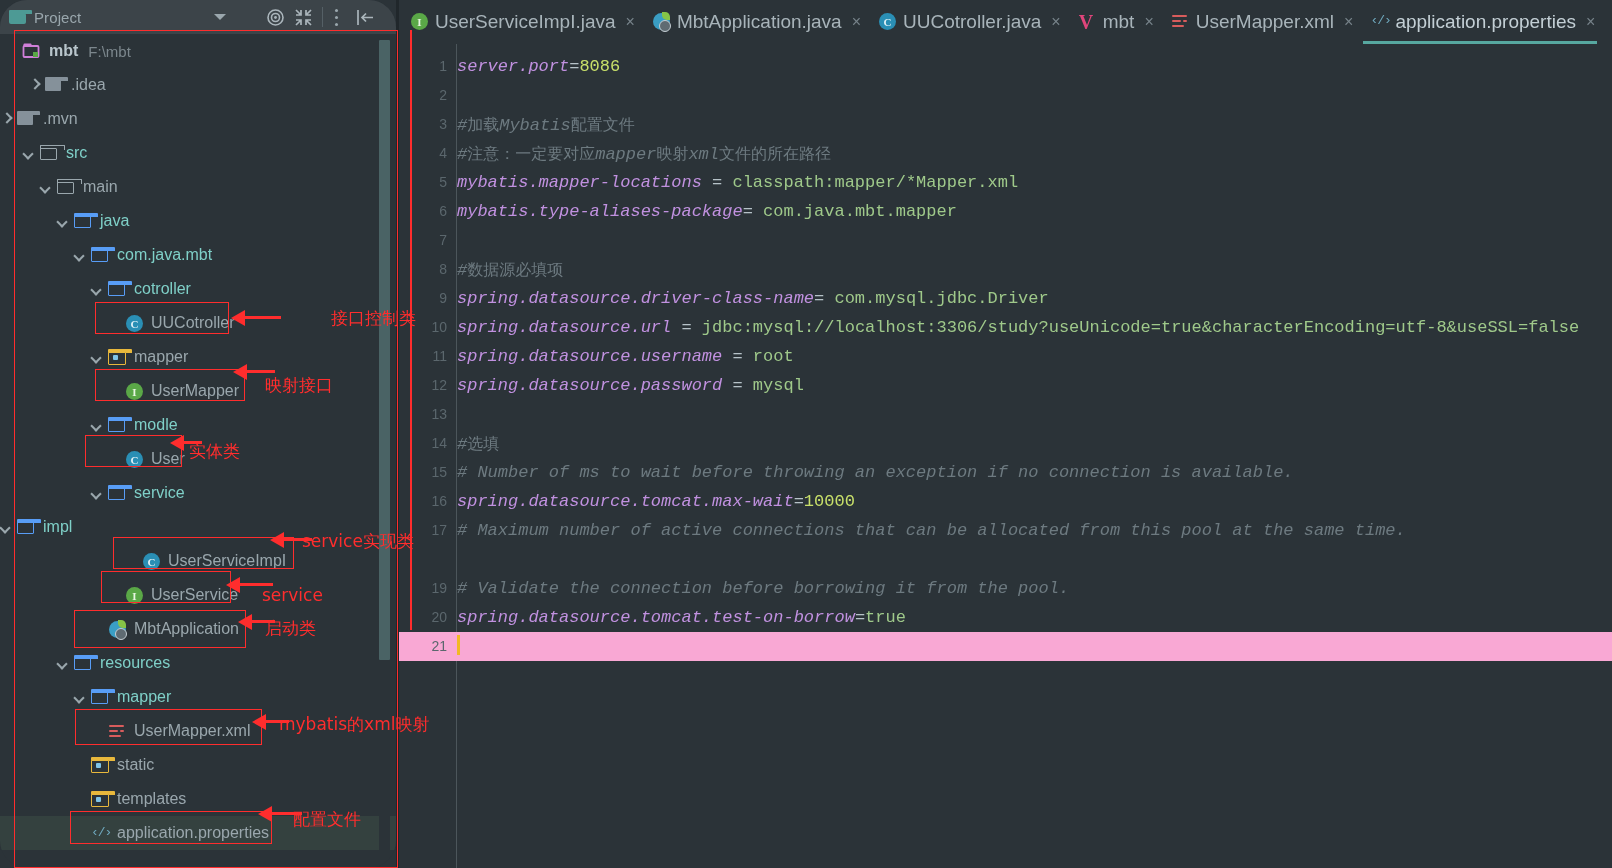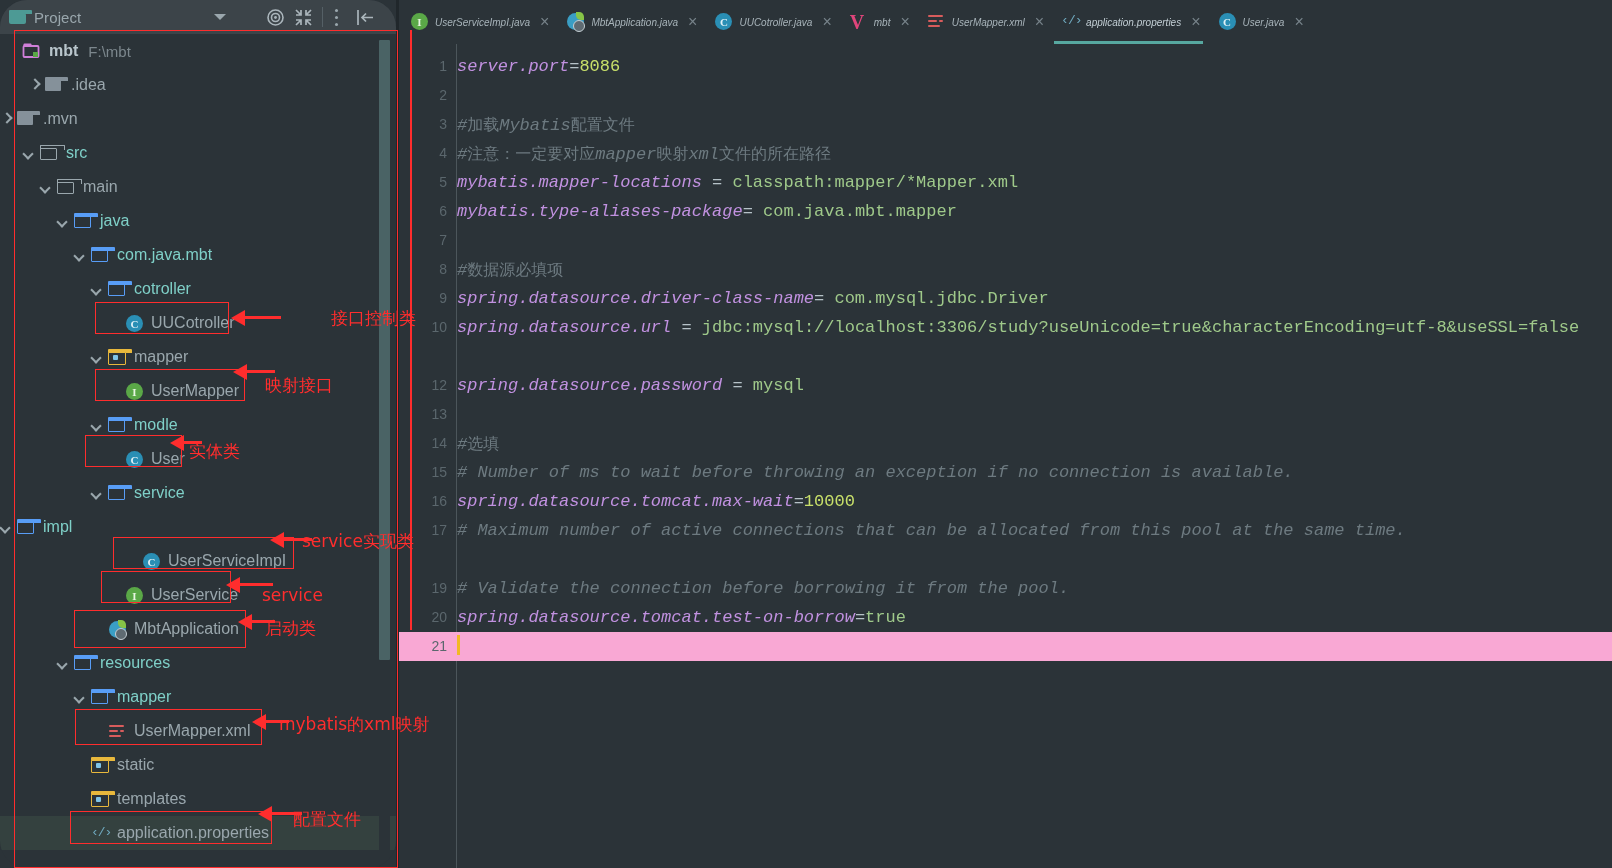--- a/index.html
+++ b/index.html
@@ -174,21 +174,21 @@
   
   #tabbar {
     position:absolute; left:399px; top:0; width:1213px; height:44px;
     background:#2b3338; overflow:hidden; white-space:nowrap;
   }
   .tab {
     display:inline-flex; align-items:center; height:44px;
     padding: 0 6px 0 10px; position:relative; vertical-align:top;
   }
   .tab .t-ico { width:20px; height:20px; position:relative; flex:none; margin-right:6px; }
-  .tab .t-lbl { font-size:10px; color:#a8b4ba;font-style:italic; }
+  .tab .t-lbl { font-size:19px; color:#a8b4ba; }
   .tab.active .t-lbl { color:#c3cfd5; }
   .tab .t-close {
     margin-left:10px; color:#77838a; font-size:16px; line-height:1;
     font-family:"Liberation Sans", sans-serif;
   }
   .tab.active::after {
     content:""; position:absolute; left:4px; right:4px; bottom:0;
     height:3px; background:#57a8a0;
   }
   .vmark {
@@ -554,20 +554,21 @@
         <div class="cl" style="top: 8px;"><span class="ln">1</span><span class="code"><span class="k">server.port</span><span class="eq">=</span><span class="num">8086</span></span></div>
         <div class="cl" style="top: 37px;"><span class="ln">2</span><span class="code"></span></div>
         <div class="cl" style="top: 66px;"><span class="ln">3</span><span class="code"><span class="cm"><span>#</span><span class="mixed-cjk">加载</span><span>Mybatis</span><span class="mixed-cjk">配置文件</span></span></span></div>
         <div class="cl" style="top: 95px;"><span class="ln">4</span><span class="code"><span class="cm"><span>#</span><span class="mixed-cjk">注意：一定要对应</span><span>mapper</span><span class="mixed-cjk">映射</span><span>xml</span><span class="mixed-cjk">文件的所在路径</span></span></span></div>
         <div class="cl" style="top: 124px;"><span class="ln">5</span><span class="code"><span class="k">mybatis.mapper-locations</span><span class="eq"> = </span><span class="v">classpath:mapper/*Mapper.xml</span></span></div>
         <div class="cl" style="top: 153px;"><span class="ln">6</span><span class="code"><span class="k">mybatis.type-aliases-package</span><span class="eq">= </span><span class="v">com.java.mbt.mapper</span></span></div>
         <div class="cl" style="top: 182px;"><span class="ln">7</span><span class="code"></span></div>
         <div class="cl" style="top: 211px;"><span class="ln">8</span><span class="code"><span class="cm"><span>#</span><span class="mixed-cjk">数据源必填项</span></span></span></div>
         <div class="cl" style="top: 240px;"><span class="ln">9</span><span class="code"><span class="k">spring.datasource.driver-class-name</span><span class="eq">= </span><span class="v">com.mysql.jdbc.Driver</span></span></div>
         <div class="cl" style="top: 269px;"><span class="ln">10</span><span class="code"><span class="k">spring.datasource.url</span><span class="eq"> = </span><span class="v">jdbc:mysql://localhost:3306/study?useUnicode=true&amp;characterEncoding=utf-8&amp;useSSL=false</span></span></div>
+        <div class="cl" style="top: 298px;"><span class="ln">11</span><span class="code"><span class="k">spring.datasource.username</span><span class="eq"> = </span><span class="v">root</span></span></div>
         <div class="cl" style="top: 327px;"><span class="ln">12</span><span class="code"><span class="k">spring.datasource.password</span><span class="eq"> = </span><span class="v">mysql</span></span></div>
         <div class="cl" style="top: 356px;"><span class="ln">13</span><span class="code"></span></div>
         <div class="cl" style="top: 385px;"><span class="ln">14</span><span class="code"><span class="cm"><span>#</span><span class="mixed-cjk">选填</span></span></span></div>
         <div class="cl" style="top: 414px;"><span class="ln">15</span><span class="code"><span class="cm"><span># Number of ms to wait before throwing an exception if no connection is available.</span></span></span></div>
         <div class="cl" style="top: 443px;"><span class="ln">16</span><span class="code"><span class="k">spring.datasource.tomcat.max-wait</span><span class="eq">=</span><span class="num">10000</span></span></div>
         <div class="cl" style="top: 472px;"><span class="ln">17</span><span class="code"><span class="cm"><span># Maximum number of active connections that can be allocated from this pool at the same time.</span></span></span></div>
         <div class="cl" style="top: 530px;"><span class="ln">19</span><span class="code"><span class="cm"><span># Validate the connection before borrowing it from the pool.</span></span></span></div>
         <div class="cl" style="top: 559px;"><span class="ln">20</span><span class="code"><span class="k">spring.datasource.tomcat.test-on-borrow</span><span class="eq">=</span><span class="v">true</span></span></div>
         <div class="cl cur" style="top: 588px;"><span class="ln">21</span><span class="code"><span class="caret"></span></span></div>
       </div>

